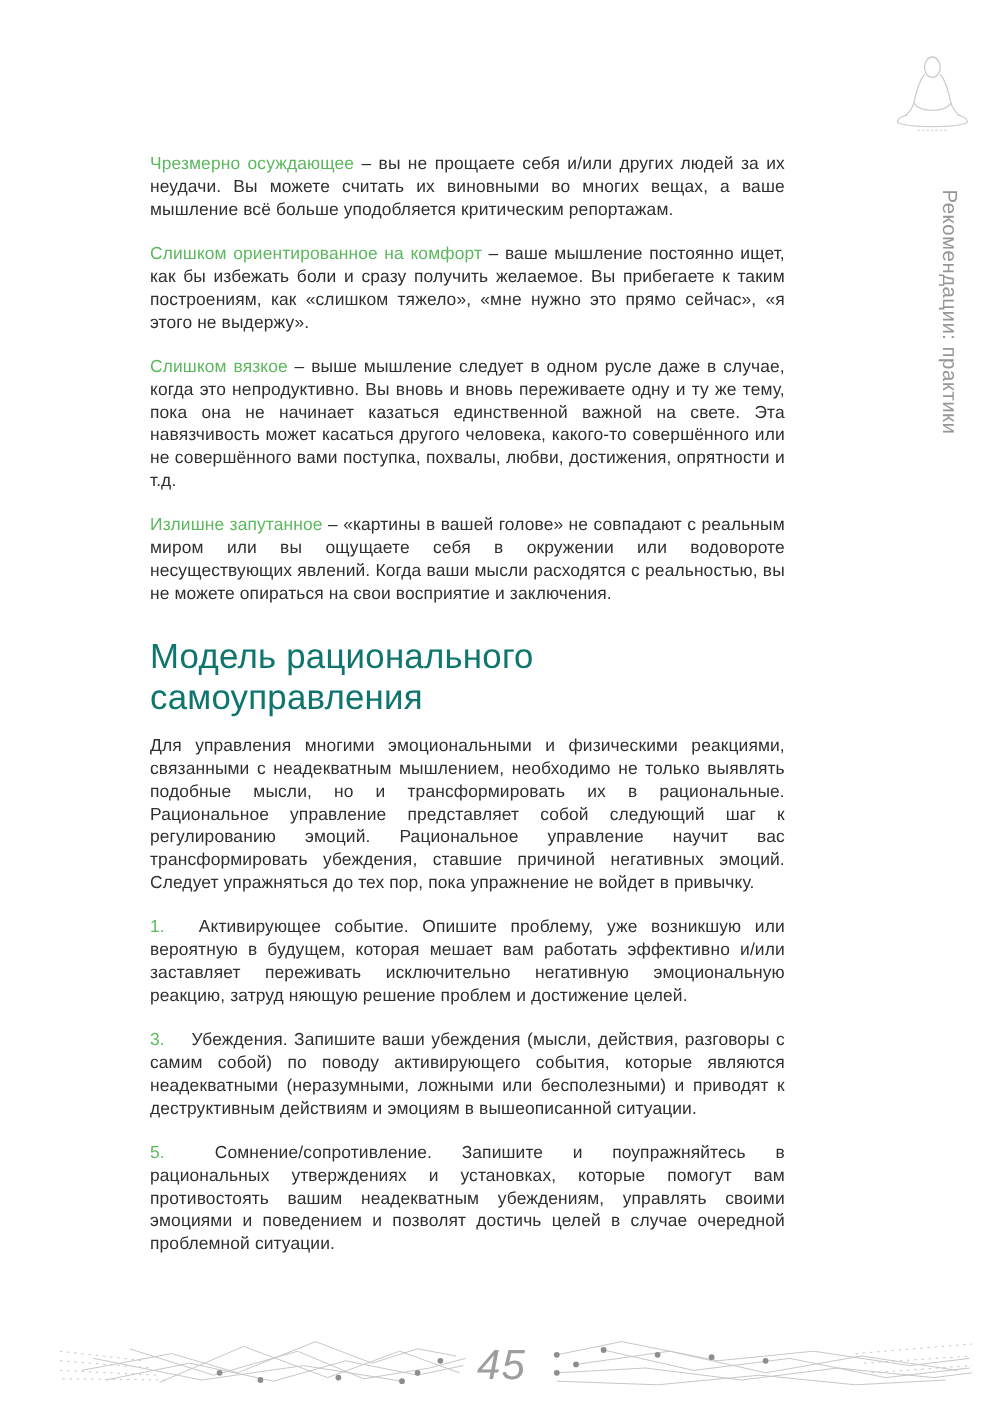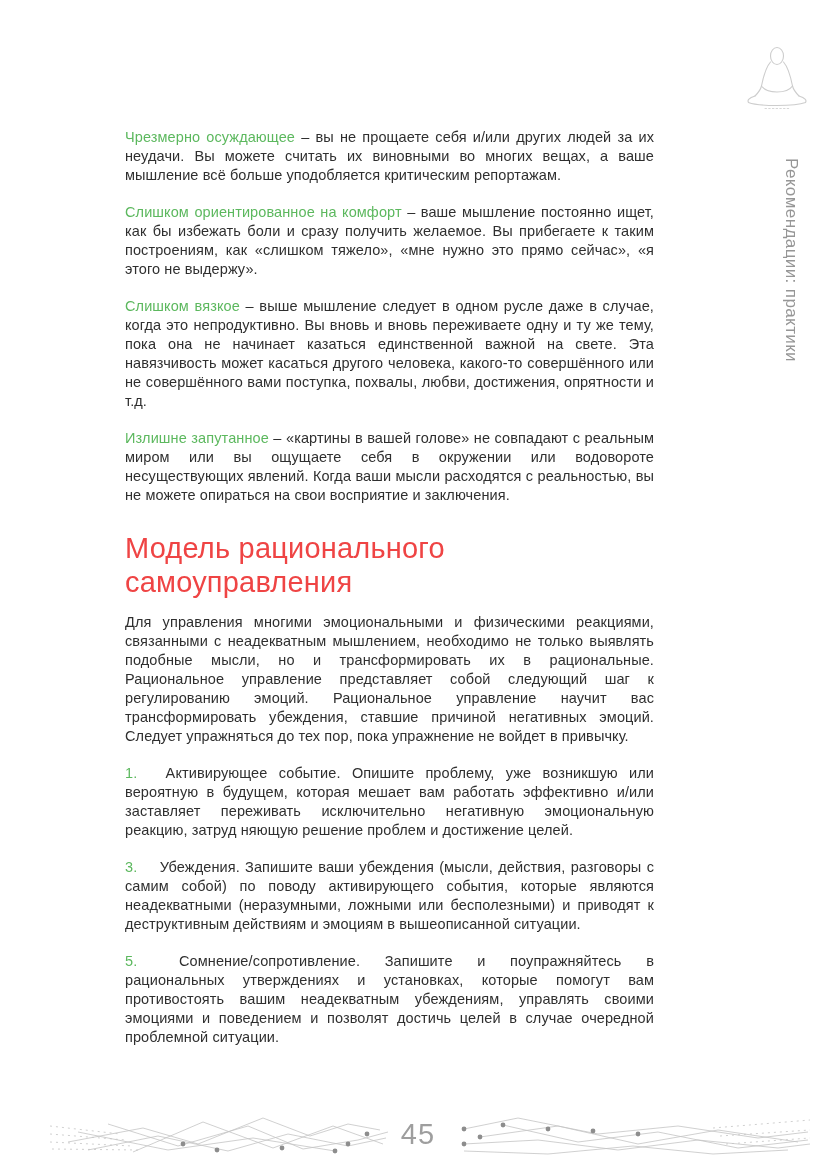--- a/index.html
+++ b/index.html
@@ -18,21 +18,21 @@
     font-size:14.5px;
     line-height:19px;
     color:#2f2f2f;
     text-align:justify;
     margin:0 0 18px 0;
     letter-spacing:0.1px;
   }
   .lead{color:#5cb85e;}
   .step-num{color:#5cb85e; margin-right:17px;}
   h1.section-heading{
-    color:#ef4444;
+    color:#0f766e;
     font-size:29px;
     line-height:34px;
     font-weight:400;
     letter-spacing:0.2px;
     margin:26px 0 14px 0;
     max-width:450px;
   }
   .sidebar-label{
     position:absolute;
     top:158px;right:26px;
@@ -48,23 +48,24 @@
     width:76px;height:66px;
   }
   .footer{
     position:absolute;
     left:0;top:1104px;width:827px;height:66px;
   }
   .page-number{
     position:absolute;
     left:388px;top:14px;width:60px;
     text-align:center;
-    font-size:29px;
+    font-size:35px;
     color:#9e9e9e;
     letter-spacing:1px;
+    font-style:italic;
   }
   .deco{position:absolute;top:0;}
   .deco-left{left:48px;}
   .deco-right{left:458px;}
 </style>
 </head>
 <body>
 
 <div class="page">
 

